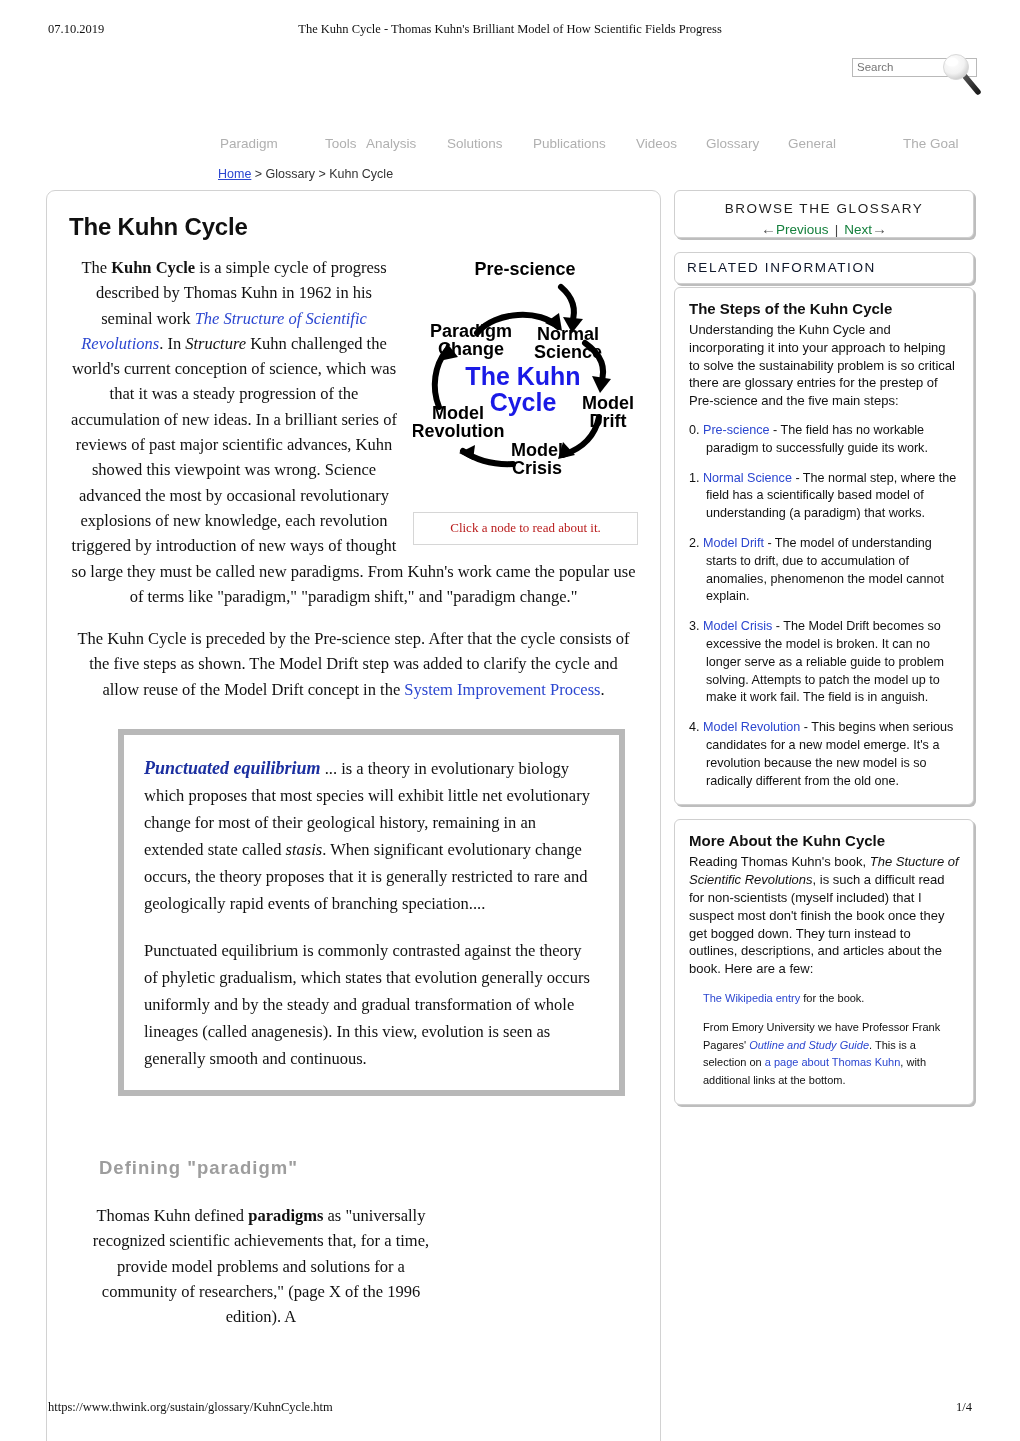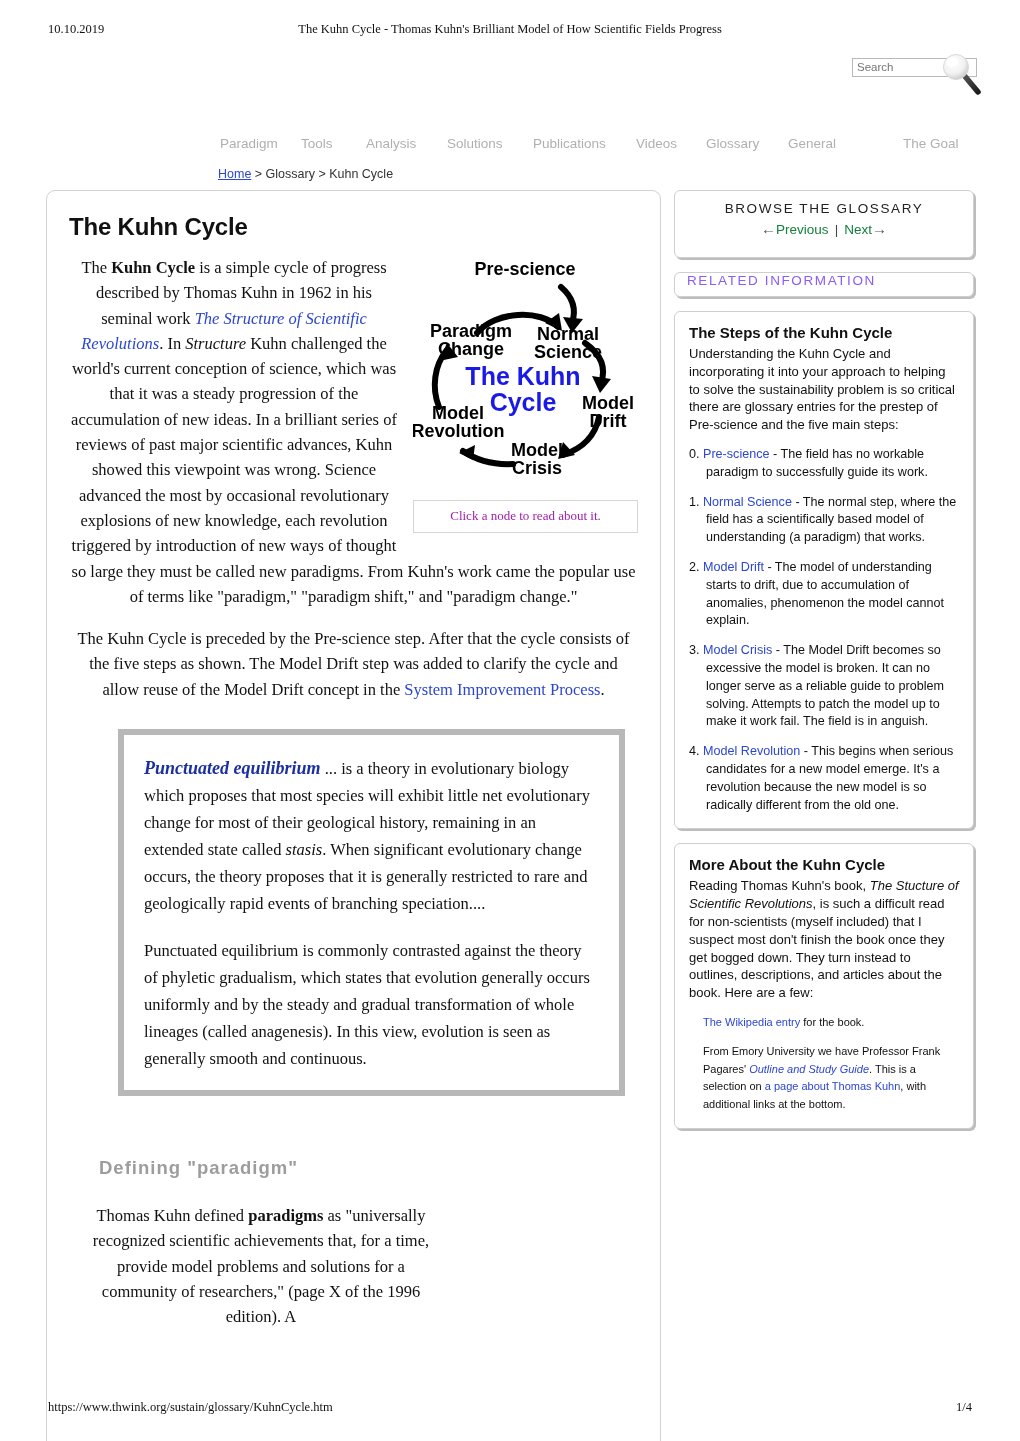--- a/index.html
+++ b/index.html
@@ -83,25 +83,25 @@
   .body-text a{ color:#2b46d0; text-decoration:none; }
   .body-text i, .body-text em{ font-style:italic; }
   .body-text b, .body-text strong{ font-weight:bold; }
 
   
   .kc-figure{
     float:right; width:225px; margin:2px 0 6px 14px;
   }
   .kc-diagram{ width:225px; height:235px; display:block; }
   .kc-caption{
-    margin-top:8px;
+    margin-top:20px;
     border:1px solid #d6d6d6;
     background:#fff;
     font-family:"Liberation Serif", serif;
-    font-size:13px; color:#a21caf;
+    font-size:13px; color:#b91c1c;
     text-align:center;
     padding:7px 4px 8px 4px;
   }
 
   
   .quote-box{
     clear:both;
     margin:26px 12px 0 48px;
     border:1px solid #ffffff;
     outline:6px solid #b8b8b8;
@@ -132,42 +132,42 @@
   
   .sidebar{
     position:absolute; left:674px; top:190px; width:300px;
   }
   .sb-box{
     border:1px solid #cfcfcf;
     border-radius:6px;
     background:#fff;
     box-shadow:2px 2px 0 0 #bdbdbd;
     margin-bottom:14px;
-    padding:10px 12px 20px 12px;
+    padding:10px 12px 0 12px;
   }
   .sb-head{
     font-family:"Liberation Sans", sans-serif;
     font-size:13.5px; letter-spacing:1.6px;
     color:#222; text-align:center; font-weight:normal;
   }
   .sb-navline{
     text-align:center; margin-top:4px;
     font-family:"Liberation Sans", sans-serif;
     font-size:13.5px;
   }
   .sb-navline a{ color:#15803d; text-decoration:none; }
   .sb-navline .bar{ color:#444; margin:0 6px; }
   .arrow{ color:#555; font-size:15px; }
 
   .sb-label-box{
     border:1px solid #cfcfcf; border-radius:6px; background:#fff;
     box-shadow:2px 2px 0 0 #bdbdbd;
-    margin-bottom:14px; padding:0 12px 8px 12px;
-    font-family:"Liberation Sans", sans-serif;
-    font-size:13.5px; letter-spacing:1.6px; color:#8b5cf6;
+    margin-bottom:3px; padding:7px 12px 8px 12px;
+    font-family:"Liberation Sans", sans-serif;
+    font-size:13.5px; letter-spacing:1.6px; color:#0f172a;
   }
 
   .sb-panel{
     border:1px solid #cfcfcf; border-radius:6px; background:#fff;
     box-shadow:2px 2px 0 0 #bdbdbd;
     margin-bottom:14px;
     padding:12px 14px 14px 14px;
   }
   .sb-title{
     font-family:"Liberation Sans", sans-serif;
@@ -202,21 +202,21 @@
     font-family:"Liberation Serif", serif;
     font-size:12.5px; color:#111;
   }
   .pf-url{ position:absolute; left:48px; }
   .pf-page{ position:absolute; right:48px; }
 </style>
 </head>
 <body>
 
 <div class="print-header">
-  <span class="ph-date">10.10.2019</span>
+  <span class="ph-date">07.10.2019</span>
   <span class="ph-title">The Kuhn Cycle - Thomas Kuhn's Brilliant Model of How Scientific Fields Progress</span>
 </div>
 
 <div class="search-wrap">
   <input class="search-input" type="text" placeholder="Search" style="">
   <svg class="search-glass" viewBox="0 0 60 50">
     <defs>
       <radialGradient id="gl" cx="38%" cy="32%" r="72%">
         <stop offset="0%" stop-color="#ffffff"></stop>
         <stop offset="62%" stop-color="#f2f2f2"></stop>
@@ -228,21 +228,21 @@
       </linearGradient>
     </defs>
     <line x1="31" y1="24" x2="46" y2="42" stroke="url(#hd)" stroke-width="5.5" stroke-linecap="round"></line>
     <circle cx="24" cy="17" r="12.5" fill="url(#gl)" stroke="#d9d9d9" stroke-width="1"></circle>
     <ellipse cx="20" cy="12" rx="6.5" ry="4.5" fill="#ffffff" opacity="0.85"></ellipse>
   </svg>
 </div>
 
 <nav class="topnav">
   <span class="item" style="left:220px">Paradigm</span>
-  <span class="item" style="left:301px">Tools</span>
+  <span class="item" style="left:325px">Tools</span>
   <span class="item" style="left:366px">Analysis</span>
   <span class="item" style="left:447px">Solutions</span>
   <span class="item" style="left:533px">Publications</span>
   <span class="item" style="left:636px">Videos</span>
   <span class="item" style="left:706px">Glossary</span>
   <span class="item" style="left:788px">General</span>
   <span class="item" style="left:903px">The Goal</span>
 </nav>
 
 <div class="breadcrumb">

